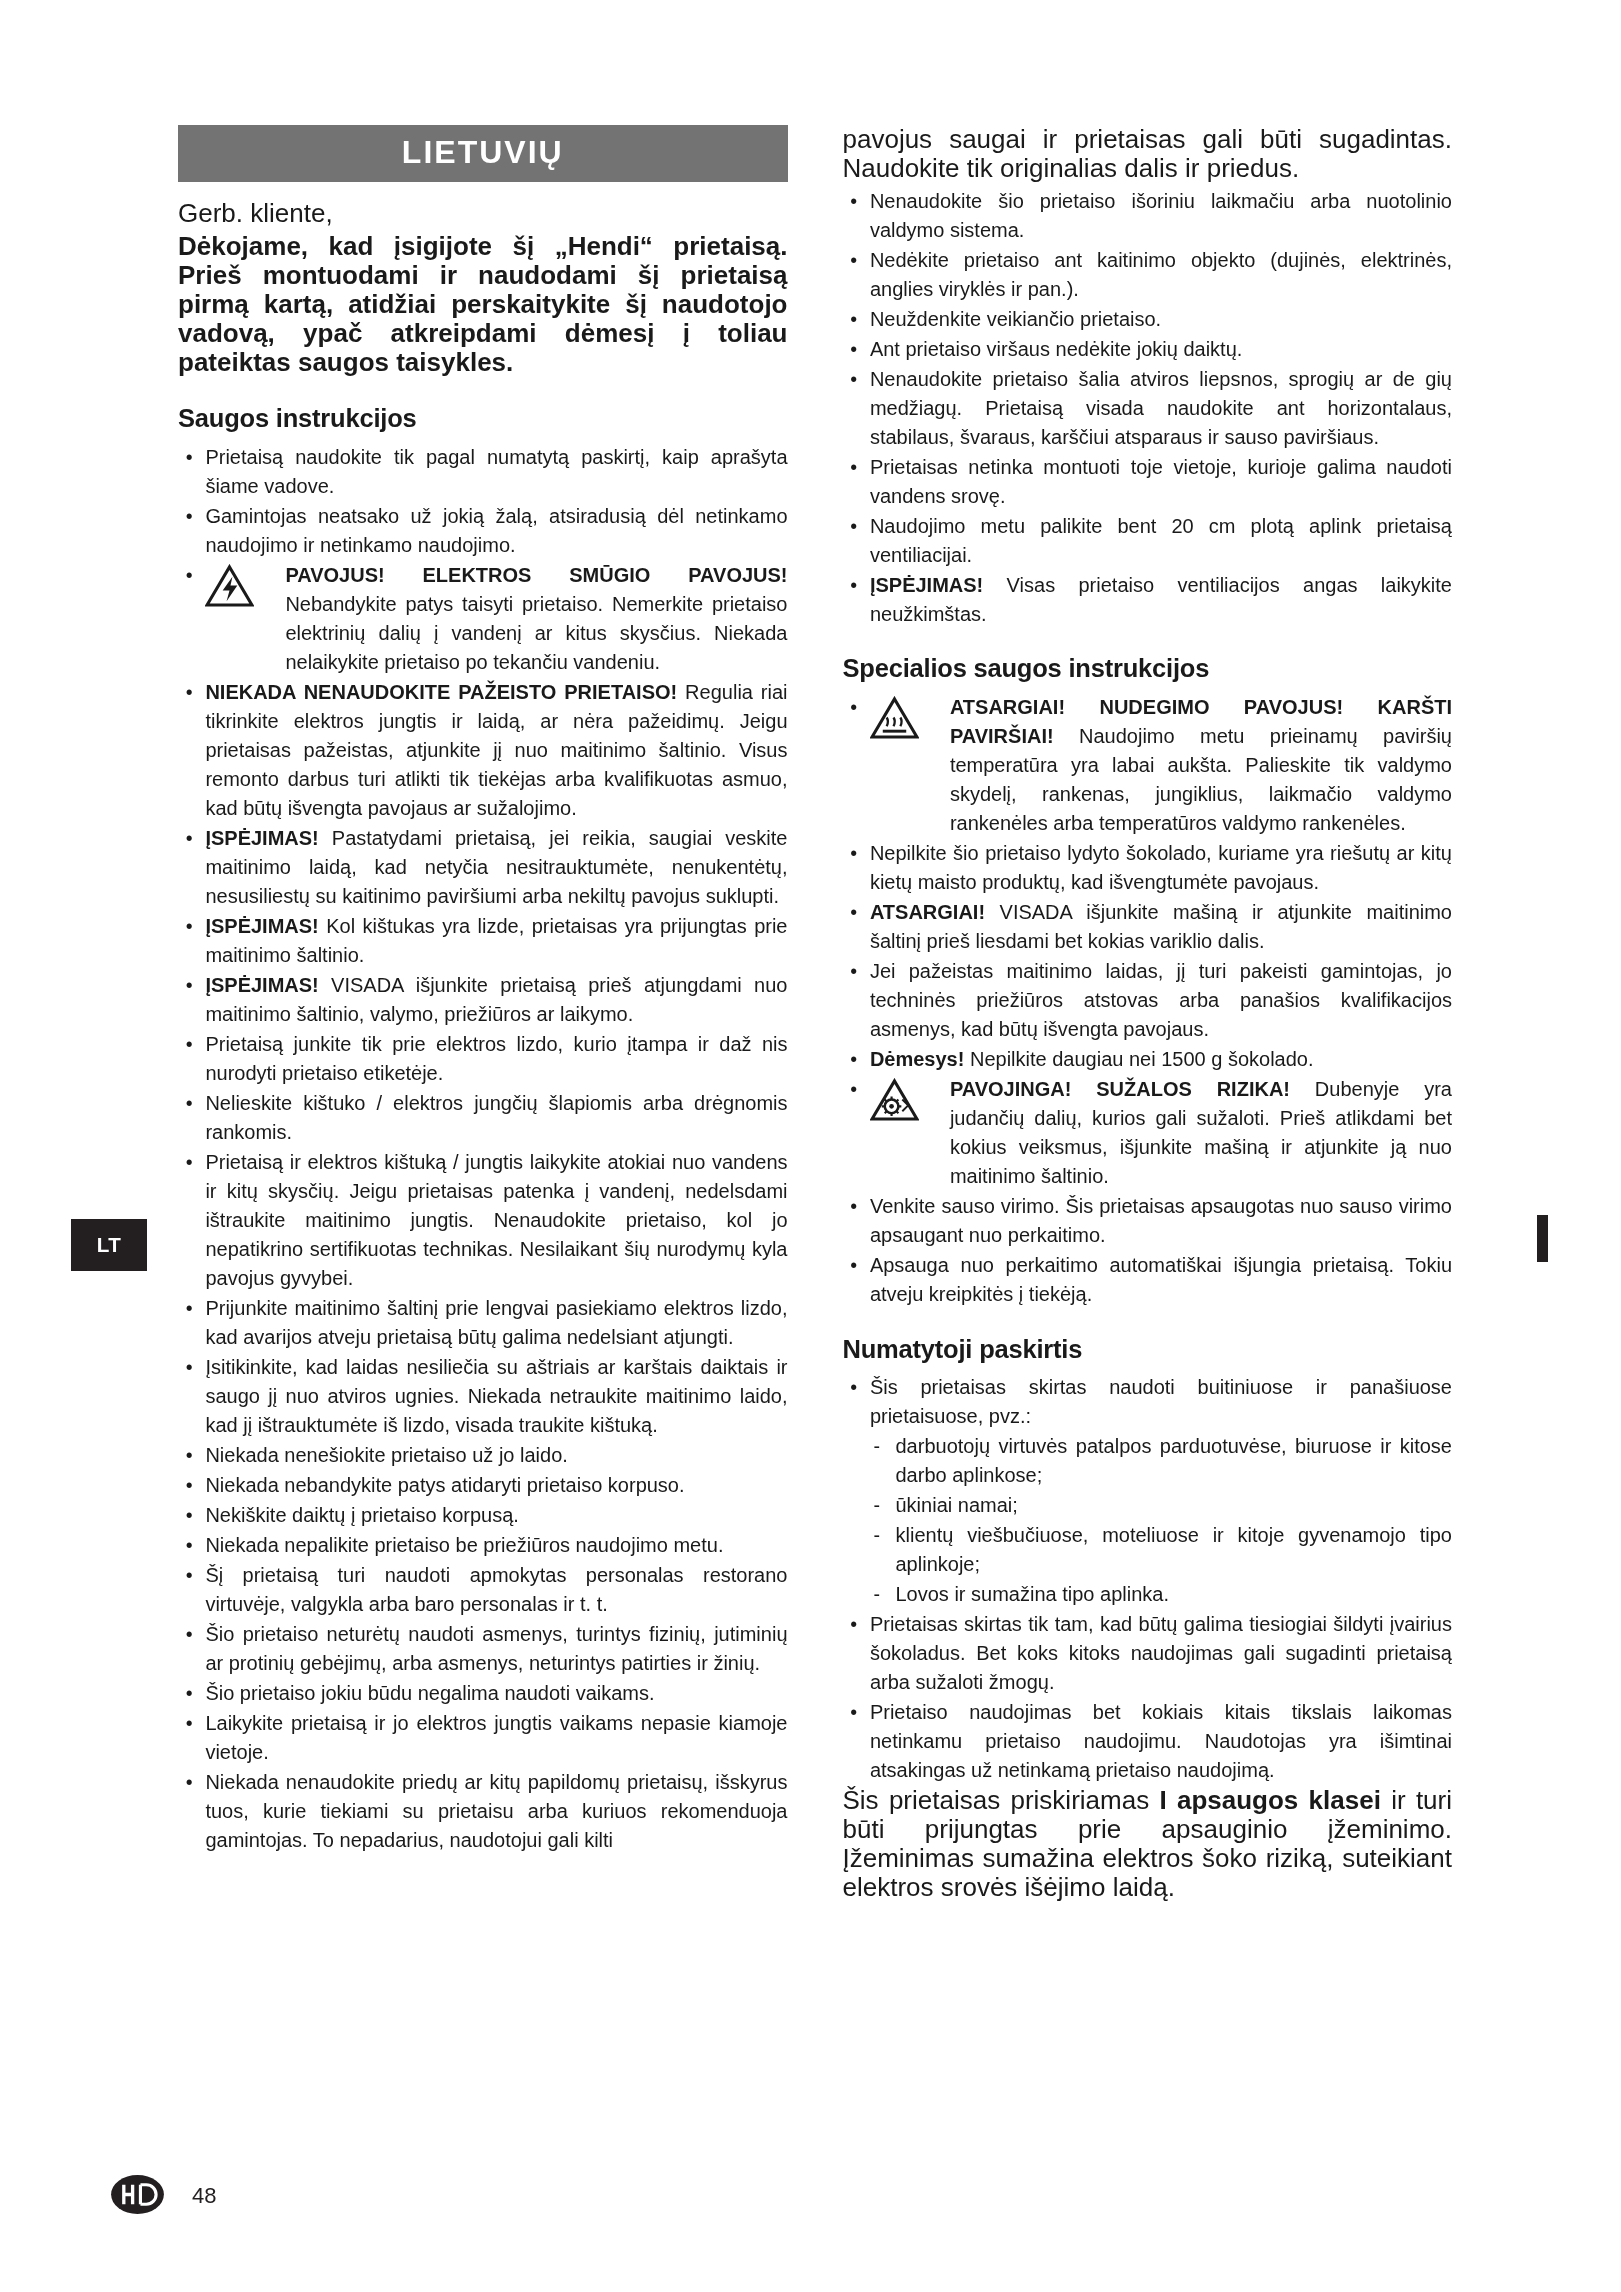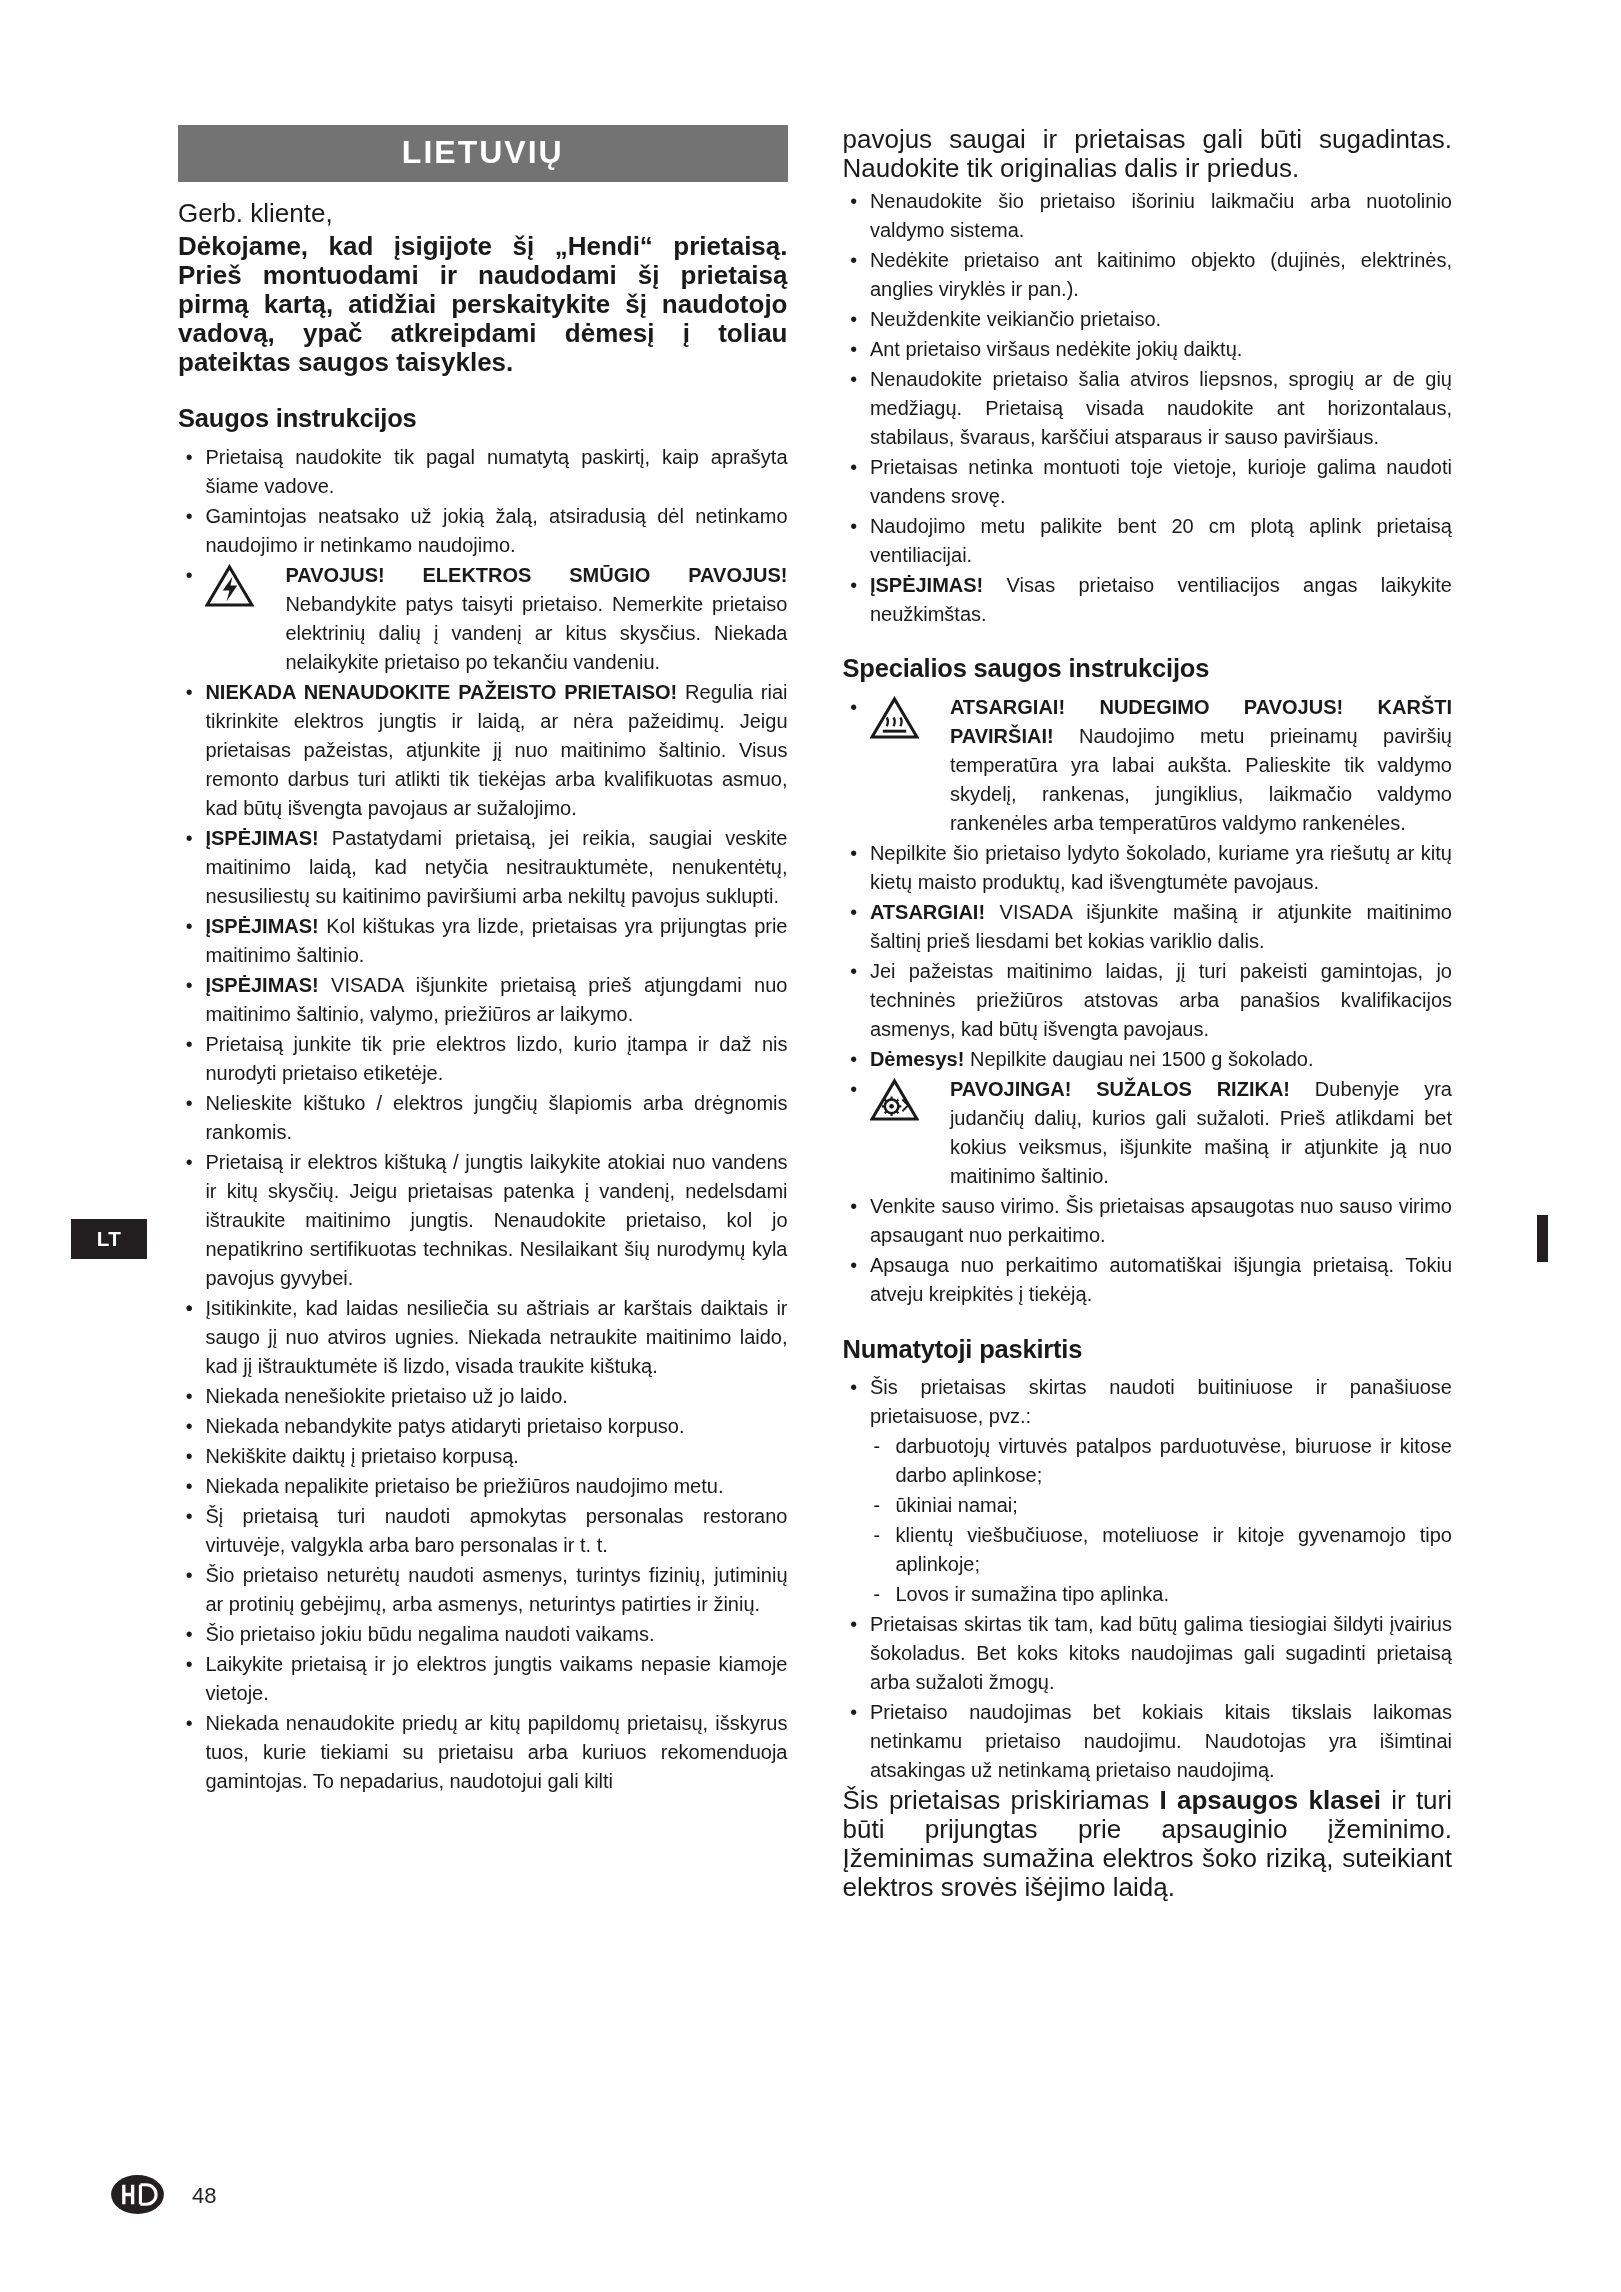--- a/index.html
+++ b/index.html
@@ -11,21 +11,21 @@
     position:relative;
     overflow:hidden;
   }
   .page {
     position:absolute; inset:0;
   }
   
   .lang-tab {
     position:absolute;
     left:71px; top:1219px;
-    width:76px; height:40px;
+    width:76px; height:52px;
     background:#231f20;
     color:#ffffff;
     font-weight:bold;
     font-size:20.6px;
     display:flex; align-items:center; justify-content:center;
     letter-spacing:0.5px;
   }
   
   .edge-mark {
     position:absolute;
@@ -140,21 +140,21 @@
 
         <li><span class="bullet">•</span><span class="b">ĮSPĖJIMAS!</span><span> Pastatydami prietaisą, jei reikia, saugiai veskite maitinimo laidą, kad netyčia nesitrauktumėte, nenukentėtų, nesusiliestų su kaitinimo paviršiumi arba nekiltų pavojus suklupti.</span></li>
 
         <li><span class="bullet">•</span><span class="b">ĮSPĖJIMAS!</span><span> Kol kištukas yra lizde, prietaisas yra prijungtas prie maitinimo šaltinio.</span></li>
 
         <li><span class="bullet">•</span><span class="b">ĮSPĖJIMAS!</span><span> VISADA išjunkite prietaisą prieš atjungdami nuo maitinimo šaltinio, valymo, priežiūros ar laikymo.</span></li>
 
         <li><span class="bullet">•</span><span>Prietaisą junkite tik prie elektros lizdo, kurio įtampa ir daž nis nurodyti prietaiso etiketėje.</span></li>
         <li><span class="bullet">•</span><span>Nelieskite kištuko / elektros jungčių šlapiomis arba drėgnomis rankomis.</span></li>
         <li><span class="bullet">•</span><span>Prietaisą ir elektros kištuką / jungtis laikykite atokiai nuo vandens ir kitų skysčių. Jeigu prietaisas patenka į vandenį, nedelsdami ištraukite maitinimo jungtis. Nenaudokite prietaiso, kol jo nepatikrino sertifikuotas technikas. Nesilaikant šių nurodymų kyla pavojus gyvybei.</span></li>
-        <li><span class="bullet">•</span></li>
+        <li><span class="bullet">•</span><span>Prijunkite maitinimo šaltinį prie lengvai pasiekiamo elektros lizdo, kad avarijos atveju prietaisą būtų galima nedelsiant atjungti.</span></li>
         <li><span class="bullet">•</span><span>Įsitikinkite, kad laidas nesiliečia su aštriais ar karštais daiktais ir saugo jį nuo atviros ugnies. Niekada netraukite maitinimo laido, kad jį ištrauktumėte iš lizdo, visada traukite kištuką.</span></li>
         <li><span class="bullet">•</span><span>Niekada nenešiokite prietaiso už jo laido.</span></li>
         <li><span class="bullet">•</span><span>Niekada nebandykite patys atidaryti prietaiso korpuso.</span></li>
         <li><span class="bullet">•</span><span>Nekiškite daiktų į prietaiso korpusą.</span></li>
         <li><span class="bullet">•</span><span>Niekada nepalikite prietaiso be priežiūros naudojimo metu.</span></li>
         <li><span class="bullet">•</span><span>Šį prietaisą turi naudoti apmokytas personalas restorano virtuvėje, valgykla arba baro personalas ir t. t.</span></li>
         <li><span class="bullet">•</span><span>Šio prietaiso neturėtų naudoti asmenys, turintys fizinių, jutiminių ar protinių gebėjimų, arba asmenys, neturintys patirties ir žinių.</span></li>
         <li><span class="bullet">•</span><span>Šio prietaiso jokiu būdu negalima naudoti vaikams.</span></li>
         <li><span class="bullet">•</span><span>Laikykite prietaisą ir jo elektros jungtis vaikams nepasie kiamoje vietoje.</span></li>
         <li><span class="bullet">•</span><span>Niekada nenaudokite priedų ar kitų papildomų prietaisų, išskyrus tuos, kurie tiekiami su prietaisu arba kuriuos rekomenduoja gamintojas. To nepadarius, naudotojui gali kilti</span></li>

